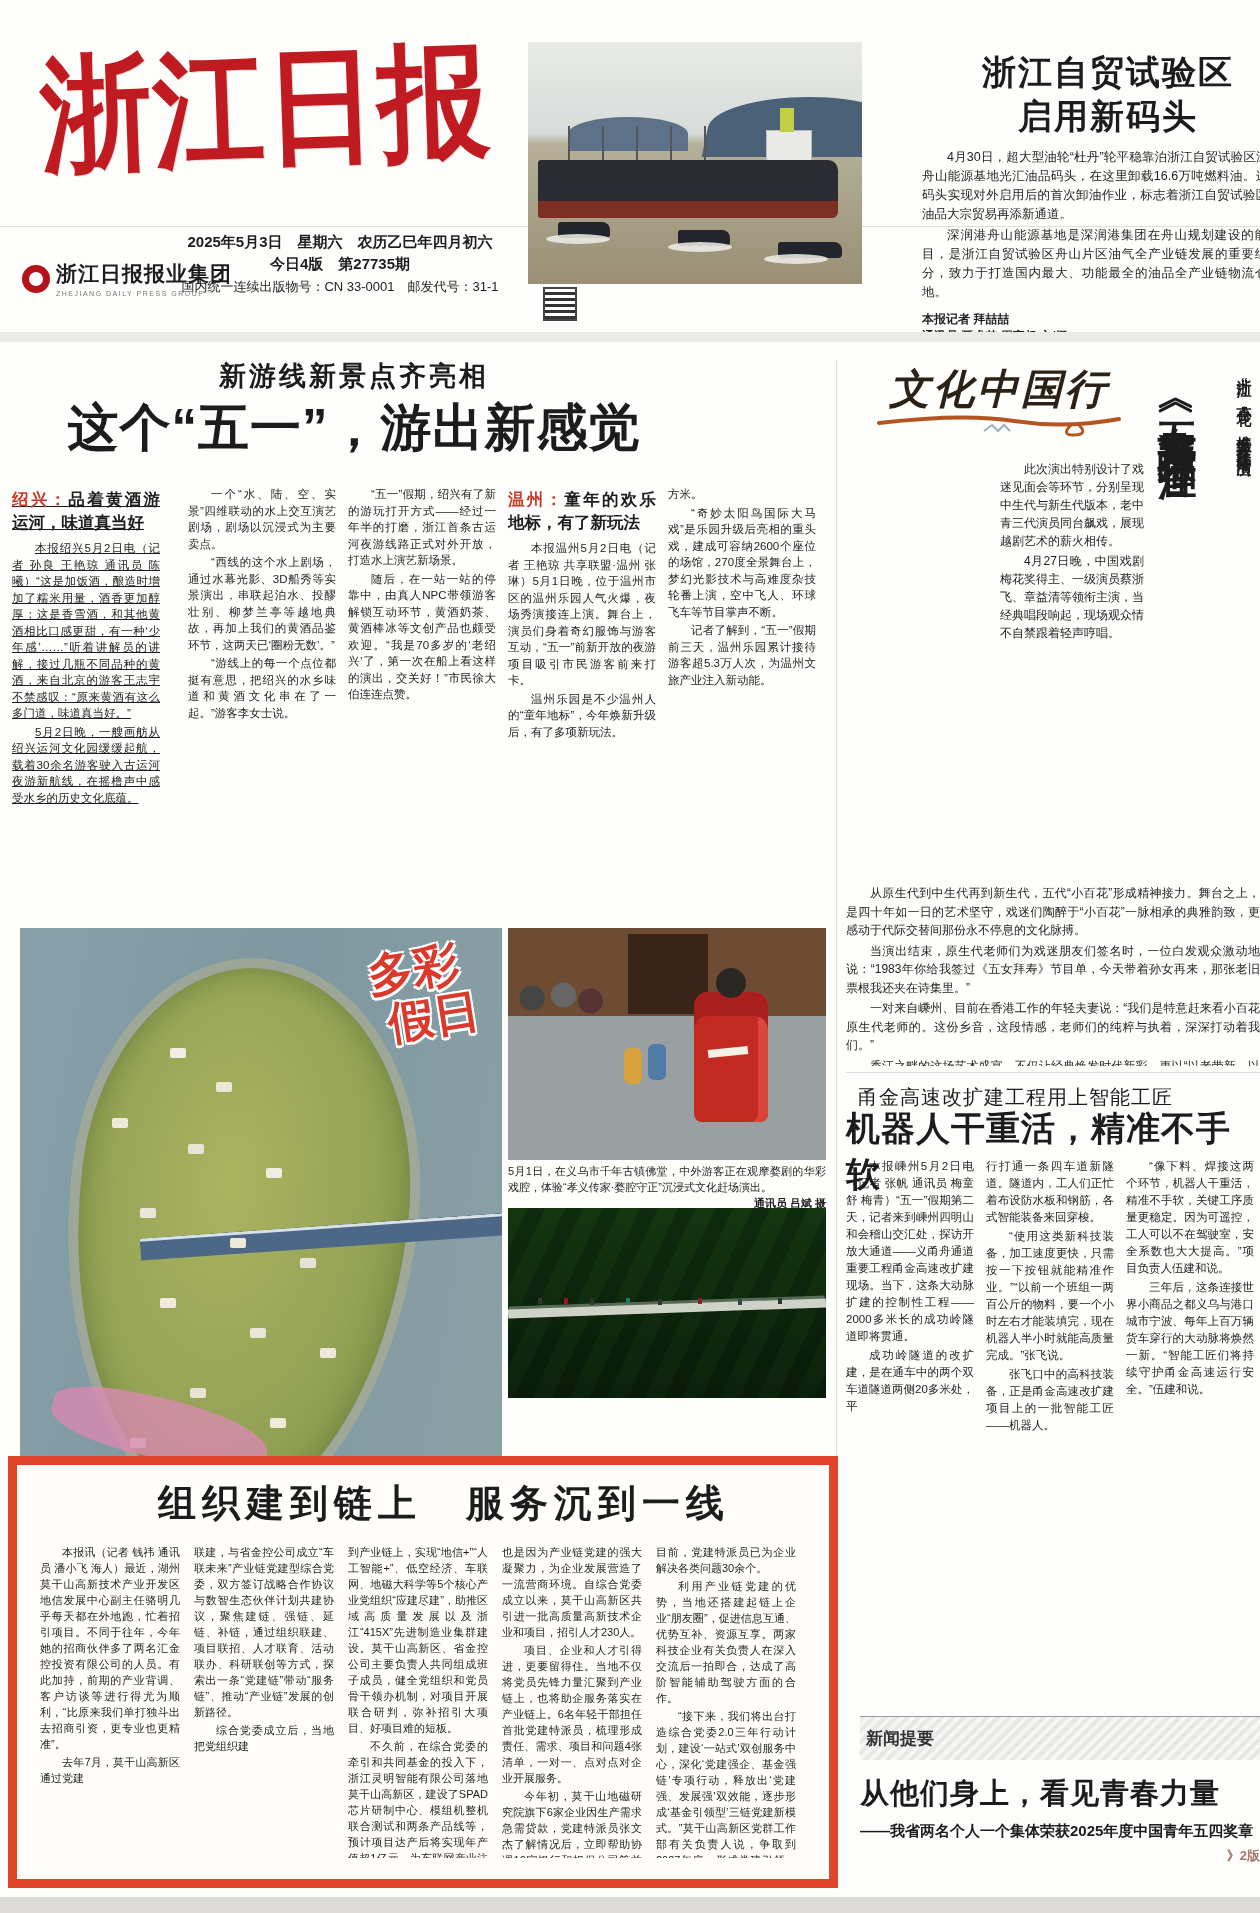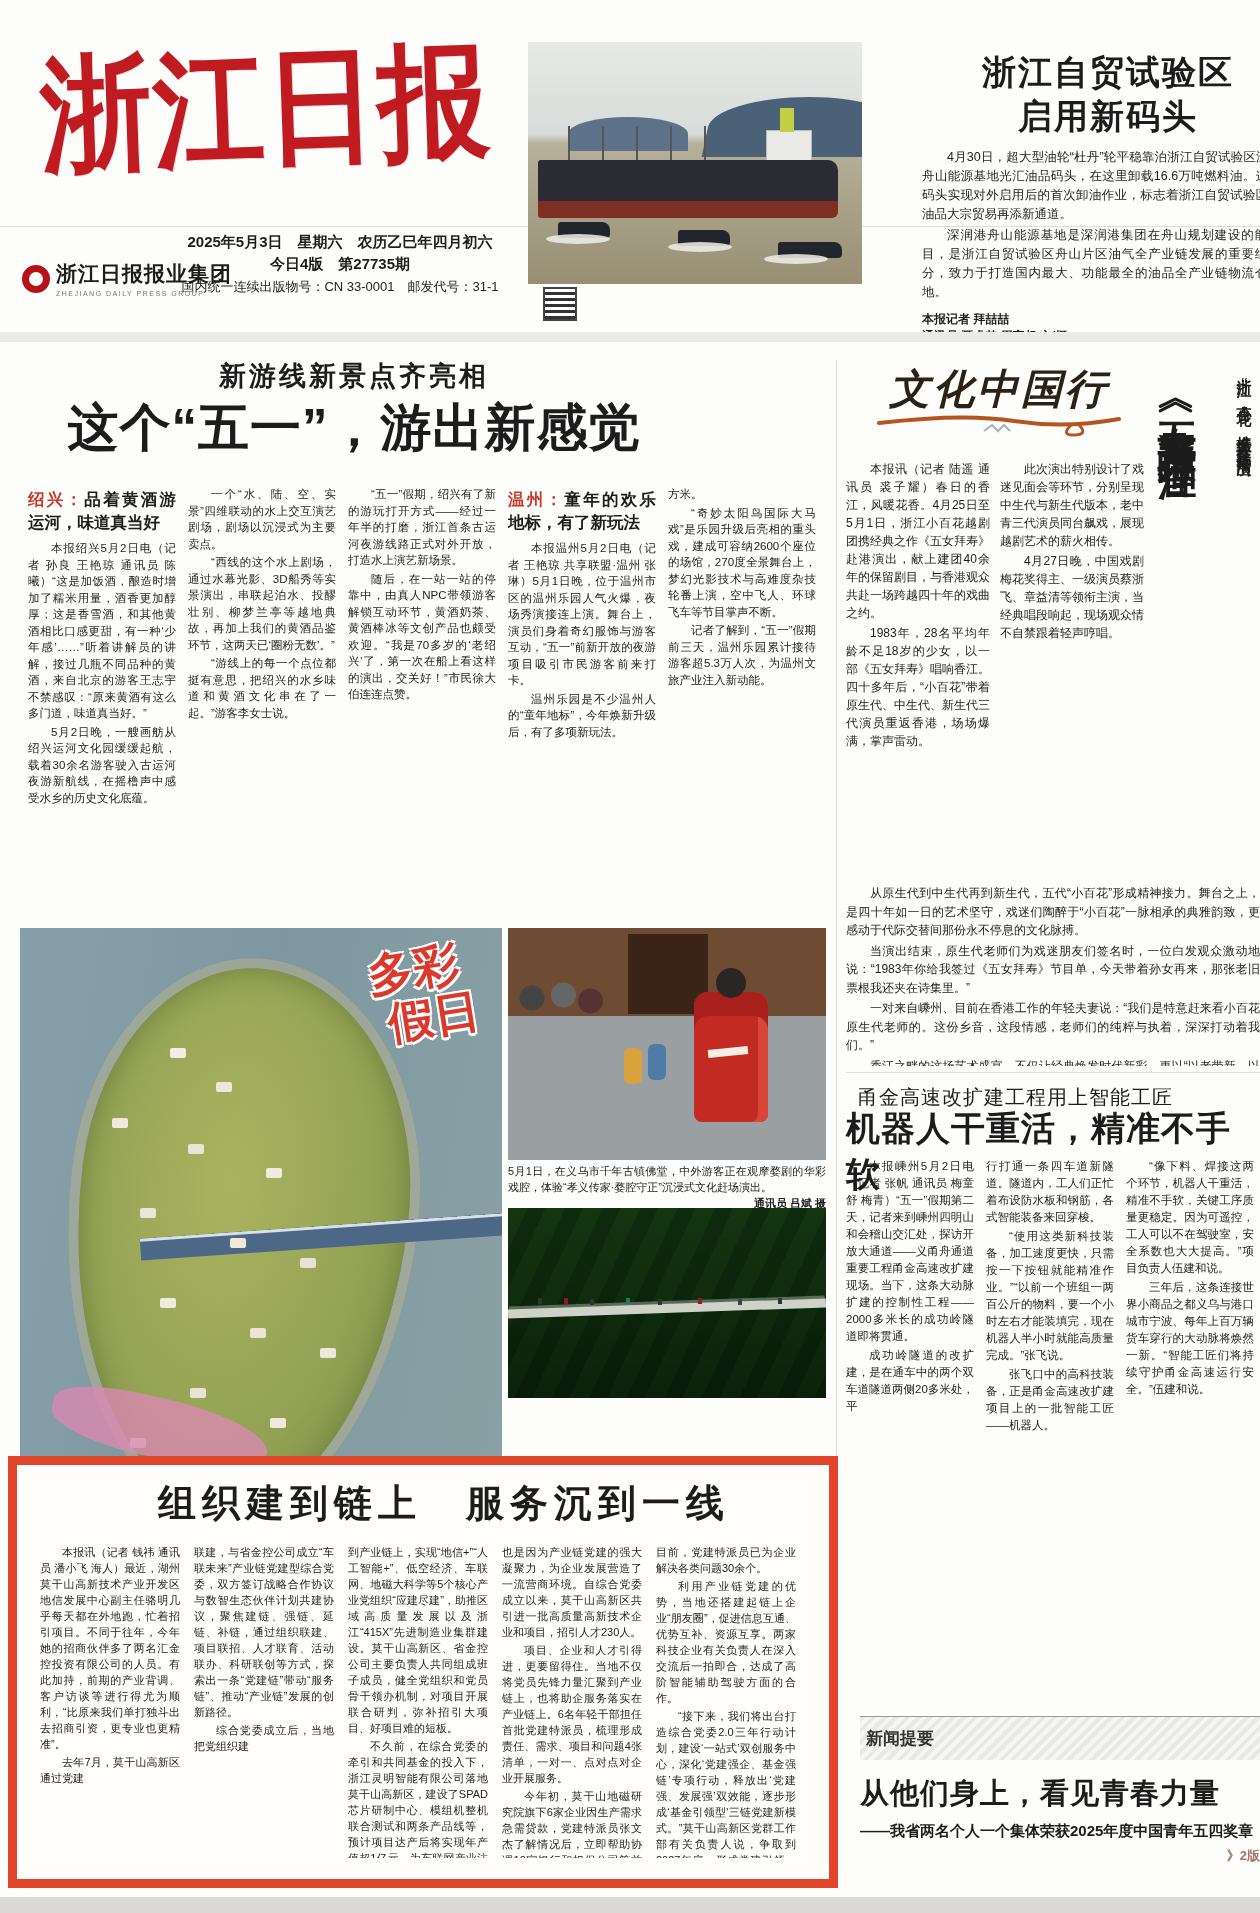--- a/index.html
+++ b/index.html
@@ -39,21 +39,21 @@
   
   #portart{left:922px;top:50px;width:372px;}
   #portart .t{font-size:34px;font-weight:900;text-align:center;line-height:44px;letter-spacing:2px;}
   #portart .body{margin-top:10px;font-size:12.5px;line-height:19px;}
   #portart .by{margin-top:9px;text-align:left;font-size:12px;font-weight:bold;line-height:17px;}
   #grayband{left:0;top:332px;width:1260px;height:10px;background:#ecebe7;}
   
   #fkicker{left:28px;top:358px;width:652px;text-align:center;font-size:27px;font-weight:900;letter-spacing:3px;}
   #fheadline{left:28px;top:394px;width:652px;text-align:center;font-size:51px;font-weight:900;letter-spacing:1px;}
   .fcol{top:486px;width:148px;height:446px;overflow:hidden;font-size:11.5px;line-height:16.5px;}
-  #fc0{left:28px;}#fc1{left:188px;}#fc2{left:348px;}#fc3{left:508px;}#fc4{left:668px;}
+  #fc0{left:12px;text-decoration:underline;}#fc1{left:188px;}#fc2{left:348px;}#fc3{left:508px;}#fc4{left:668px;}
   .subhead{font-size:16.5px;font-weight:900;line-height:23px;margin:2px 0 6px 0;}
   .subhead .pref{color:#c43b2c;}
   
   #cultlogo{left:846px;top:362px;width:306px;height:92px;text-align:center;}
   #cultlogo .txt{font-family:"DejaVu Serif","Liberation Serif",serif;font-style:italic;font-weight:bold;font-size:41px;color:#2b2116;letter-spacing:3px;}
   #cultlogo svg{display:block;margin:-6px auto 0;}
   #vkicker{left:1234px;top:368px;height:350px;writing-mode:vertical-rl;text-orientation:upright;
            font-size:15px;font-weight:bold;letter-spacing:3px;}
   #vheadline{left:1150px;top:386px;height:500px;writing-mode:vertical-rl;text-orientation:upright;
              font-size:39px;font-weight:900;letter-spacing:5px;}
@@ -210,24 +210,20 @@
   <div class="abs" id="cultlogo">
     <div class="txt">文化中国行</div>
     <svg width="250" height="26" viewBox="0 0 250 26">
       <path d="M5 12 Q 90 2 140 10 T 245 8" stroke="#b4551f" stroke-width="4" fill="none" stroke-linecap="round"></path>
       <path d="M205 14 q 10 10 -6 10 q -12 0 -2 -10" stroke="#b4551f" stroke-width="3" fill="none"></path>
       <path d="M110 20 l8 -6 l6 6 l6 -6 l6 6" stroke="#9db3c0" stroke-width="2" fill="none"></path>
     </svg>
   </div>
   <div class="abs" id="vkicker">浙江“小百花”携经典之作赴香港演出</div>
   <div class="abs" id="vheadline">《五女拜寿》再唱香江</div>
-  <div class="abs ccol just" id="cc0">
-    <p class="np">本报讯（记者 陆遥 通讯员 裘子耀）春日的香江，风暖花香。4月25日至5月1日，浙江小百花越剧团携经典之作《五女拜寿》赴港演出，献上建团40余年的保留剧目，与香港观众共赴一场跨越四十年的戏曲之约。</p>
-    <p class="np">1983年，28名平均年龄不足18岁的少女，以一部《五女拜寿》唱响香江。四十多年后，“小百花”带着原生代、中生代、新生代三代演员重返香港，场场爆满，掌声雷动。</p>
-  </div>
   <div class="abs ccol just" id="cc1">
     <p class="np">此次演出特别设计了戏迷见面会等环节，分别呈现中生代与新生代版本，老中青三代演员同台飙戏，展现越剧艺术的薪火相传。</p>
     <p class="np">4月27日晚，中国戏剧梅花奖得主、一级演员蔡浙飞、章益清等领衔主演，当经典唱段响起，现场观众情不自禁跟着轻声哼唱。</p>
   </div>
   <div class="abs just" id="cwide">
     <p class="np">从原生代到中生代再到新生代，五代“小百花”形成精神接力。舞台之上，是四十年如一日的艺术坚守，戏迷们陶醉于“小百花”一脉相承的典雅韵致，更感动于代际交替间那份永不停息的文化脉搏。</p>
     <p class="np">当演出结束，原生代老师们为戏迷朋友们签名时，一位白发观众激动地说：“1983年你给我签过《五女拜寿》节目单，今天带着孙女再来，那张老旧票根我还夹在诗集里。”</p>
     <p class="np">一对来自嵊州、目前在香港工作的年轻夫妻说：“我们是特意赶来看小百花原生代老师的。这份乡音，这段情感，老师们的纯粹与执着，深深打动着我们。”</p>
     <p class="np">香江之畔的这场艺术盛宴，不仅让经典焕发时代新彩，更以“以老带新、以新承老”的创新演绎模式，展现中国传统戏曲薪火相传的蓬勃生机。“今后，我们将继续以戏载道，让越剧之花在世界舞台绽放绚丽光华。”</p>
   </div>

